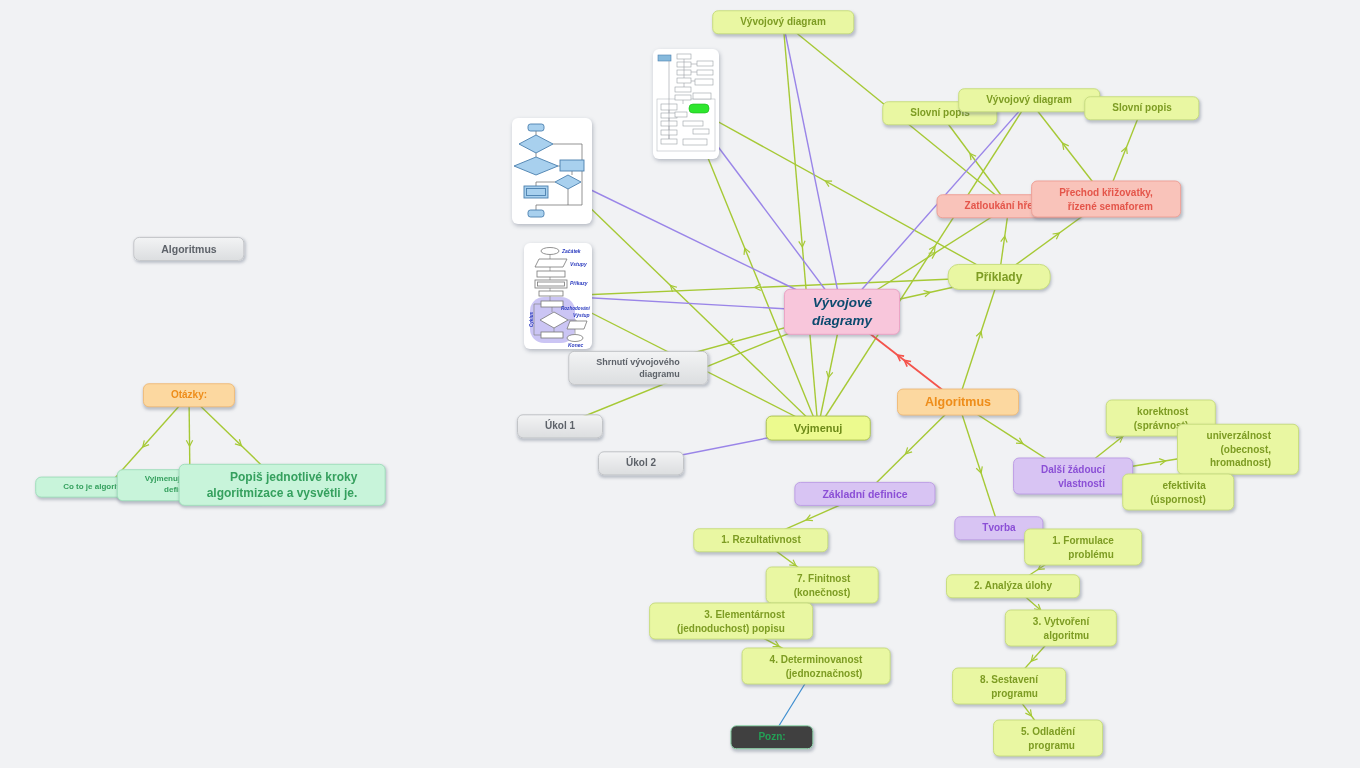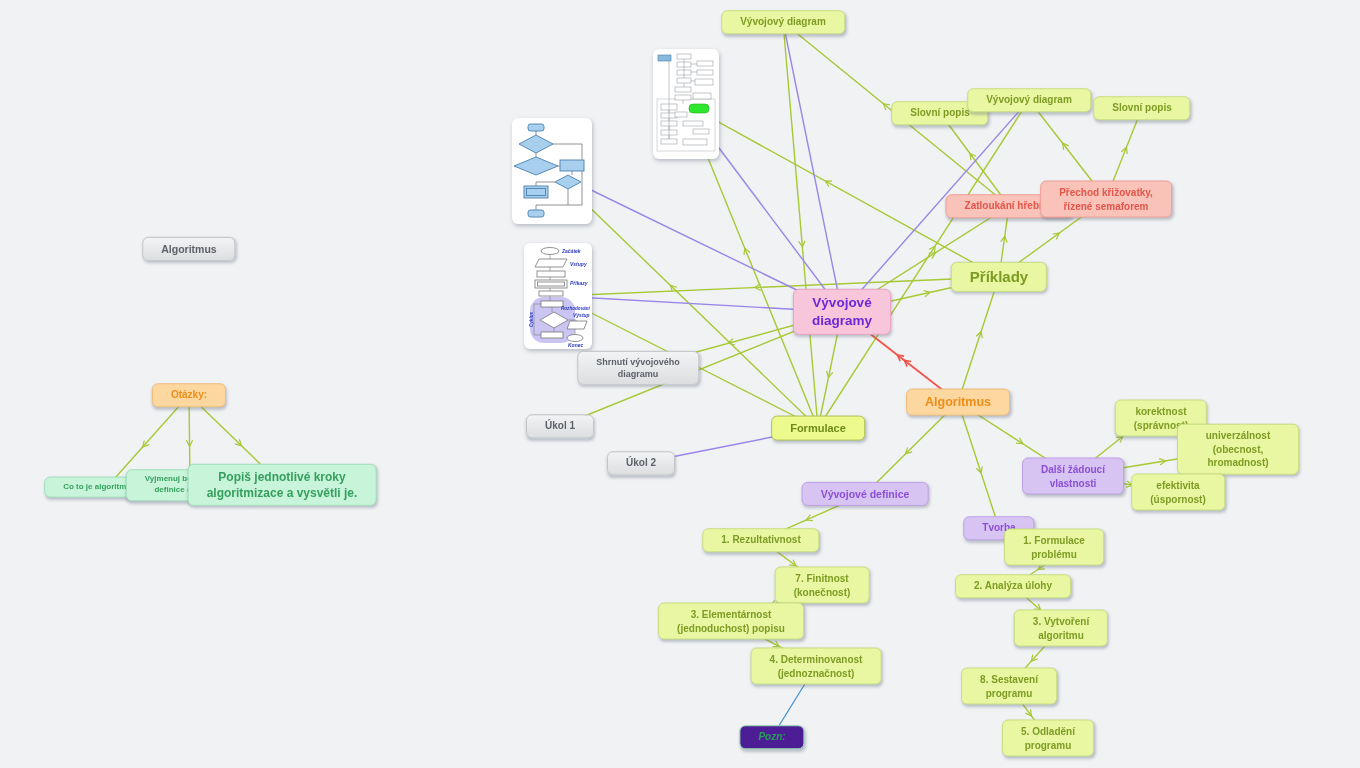--- a/index.html
+++ b/index.html
@@ -4,34 +4,34 @@
 <style>
   html,body{margin:0;padding:0;background:#eef0f2;}
   #canvas{
     position:relative;width:1360px;height:768px;overflow:hidden;
     background:#f1f2f4;
     font-family:"Liberation Sans","DejaVu Sans",sans-serif;
   }
   #edge-layer{position:absolute;left:0;top:0;width:1360px;height:768px;}
   .node{
     position:absolute;transform:translate(-50%,-50%);
-    white-space:pre-line;text-align:center;
+    white-space:pre-line;text-align:right;
     font-weight:bold;font-size:10px;line-height:1.35;
-    padding:4px 18px;border-radius:6px;border:1px solid;
+    padding:4px 27px;border-radius:6px;border:1px solid;
     box-shadow:1px 2px 3px rgba(90,100,120,.35);
     cursor:pointer;
   }
   .node.yellow{background:#e9f7a2;border-color:#c9de80;color:#7d9c23;}
   .node.yellow-bright{background:#ecfa8e;border-color:#aec455;color:#6d8a18;}
-  .node.pink{background:#f8c6db;border-color:#eba4c5;color:#6d28d9;}
+  .node.pink{background:#f8c6db;border-color:#eba4c5;color:#0c4a6e;font-style:italic;}
   .node.orange{background:#fcd8a0;border-color:#f0bd7c;color:#ee8d1a;}
   .node.salmon{background:#f9c3ba;border-color:#efa197;color:#e4554a;}
   .node.purple{background:#d8c4f3;border-color:#bfa0e6;color:#8b4fd6;}
   .node.mint{background:#c8f4da;border-color:#a2e0bd;color:#35a05e;}
-  .node.mint-strong{background:#4c1d95;border-color:#93ddb0;color:#23a156;font-style:italic;}
+  .node.mint-strong{background:#404040;border-color:#93ddb0;color:#23a156;}
   .node.gray{background:linear-gradient(#f2f3f4,#dcdee0);border-color:#c2c4c7;color:#5d6269;}
   .thumb{
     position:absolute;background:#ffffff;border-radius:6px;
     box-shadow:1px 2px 4px rgba(90,100,120,.4);
   }
 </style>
 </head>
 <body>
 
 <div id="canvas">
@@ -196,55 +196,55 @@
   </svg>
 
   <div id="nodes">
       <div class="node yellow" style="left: 783px; top: 22px;">Vývojový diagram</div>
       <div class="node yellow" style="left: 940px; top: 113px;">Slovní popis</div>
       <div class="node yellow" style="left: 1029px; top: 100px;">Vývojový diagram</div>
       <div class="node yellow" style="left: 1142px; top: 108px;">Slovní popis</div>
       <div class="node salmon" style="left: 1009px; top: 206px;">Zatloukání hřebíku</div>
       <div class="node salmon" style="left: 1106px; top: 199px;">Přechod křižovatky,
 řízené semaforem</div>
-      <div class="node yellow" style="left: 999px; top: 277px; font-size: 15px;">Příklady</div>
+      <div class="node yellow" style="left: 999px; top: 277px; font-size: 12px; border-radius: 11px;">Příklady</div>
       <div class="node pink" style="left: 842px; top: 312px; font-size: 13.5px;">Vývojové
 diagramy</div>
       <div class="node gray" style="left: 189px; top: 249px; font-size: 10.5px;">Algoritmus</div>
       <div class="node orange" style="left: 189px; top: 395px; font-size: 10px;">Otázky:</div>
       <div class="node mint" style="left: 107px; top: 487px; font-size: 8px;">Co to je algoritmizace?</div>
       <div class="node mint" style="left: 190px; top: 485px; font-size: 8px;">Vyjmenuj body základní
 definice algoritmu.</div>
       <div class="node mint" style="left: 282px; top: 485px; font-size: 12px;">Popiš jednotlivé kroky
 algoritmizace a vysvětli je.</div>
       <div class="node gray" style="left: 638px; top: 368px; font-size: 9px;">Shrnutí vývojového
 diagramu</div>
       <div class="node gray" style="left: 560px; top: 426px;">Úkol 1</div>
       <div class="node gray" style="left: 641px; top: 463px;">Úkol 2</div>
-      <div class="node yellow-bright" style="left: 818px; top: 428px; font-size: 11px;">Formulace</div>
-      <div class="node purple" style="left: 865px; top: 494px; font-size: 10.5px;">Vývojové definice</div>
+      <div class="node yellow-bright" style="left: 818px; top: 428px; font-size: 11px;">Vyjmenuj</div>
+      <div class="node purple" style="left: 865px; top: 494px; font-size: 10.5px;">Základní definice</div>
       <div class="node yellow" style="left: 761px; top: 540px;">1. Rezultativnost</div>
       <div class="node yellow" style="left: 822px; top: 585px;">7. Finitnost
 (konečnost)</div>
       <div class="node yellow" style="left: 731px; top: 621px;">3. Elementárnost
 (jednoduchost) popisu</div>
       <div class="node yellow" style="left: 816px; top: 666px;">4. Determinovanost
 (jednoznačnost)</div>
       <div class="node mint-strong" style="left: 772px; top: 737px; font-size: 10px;">Pozn:</div>
       <div class="node orange" style="left: 958px; top: 402px; font-size: 12.5px;">Algoritmus</div>
       <div class="node purple" style="left: 1073px; top: 476px;">Další žádoucí
 vlastnosti</div>
       <div class="node yellow" style="left: 1161px; top: 406px; margin-top: 12px;">korektnost
 (správnost)</div>
       <div class="node yellow" style="left: 1238px; top: 449px;">univerzálnost
 (obecnost, hromadnost)</div>
       <div class="node yellow" style="left: 1178px; top: 492px;">efektivita
 (úspornost)</div>
       <div class="node purple" style="left: 999px; top: 528px;">Tvorba</div>
-      <div class="node yellow" style="left: 1054px; top: 547px;">1. Formulace
+      <div class="node yellow" style="left: 1083px; top: 547px;">1. Formulace
 problému</div>
       <div class="node yellow" style="left: 1013px; top: 586px;">2. Analýza úlohy</div>
       <div class="node yellow" style="left: 1061px; top: 628px;">3. Vytvoření
 algoritmu</div>
       <div class="node yellow" style="left: 1009px; top: 686px;">8. Sestavení
 programu</div>
       <div class="node yellow" style="left: 1048px; top: 738px;">5. Odladění
 programu</div>
     </div>
 </div>

